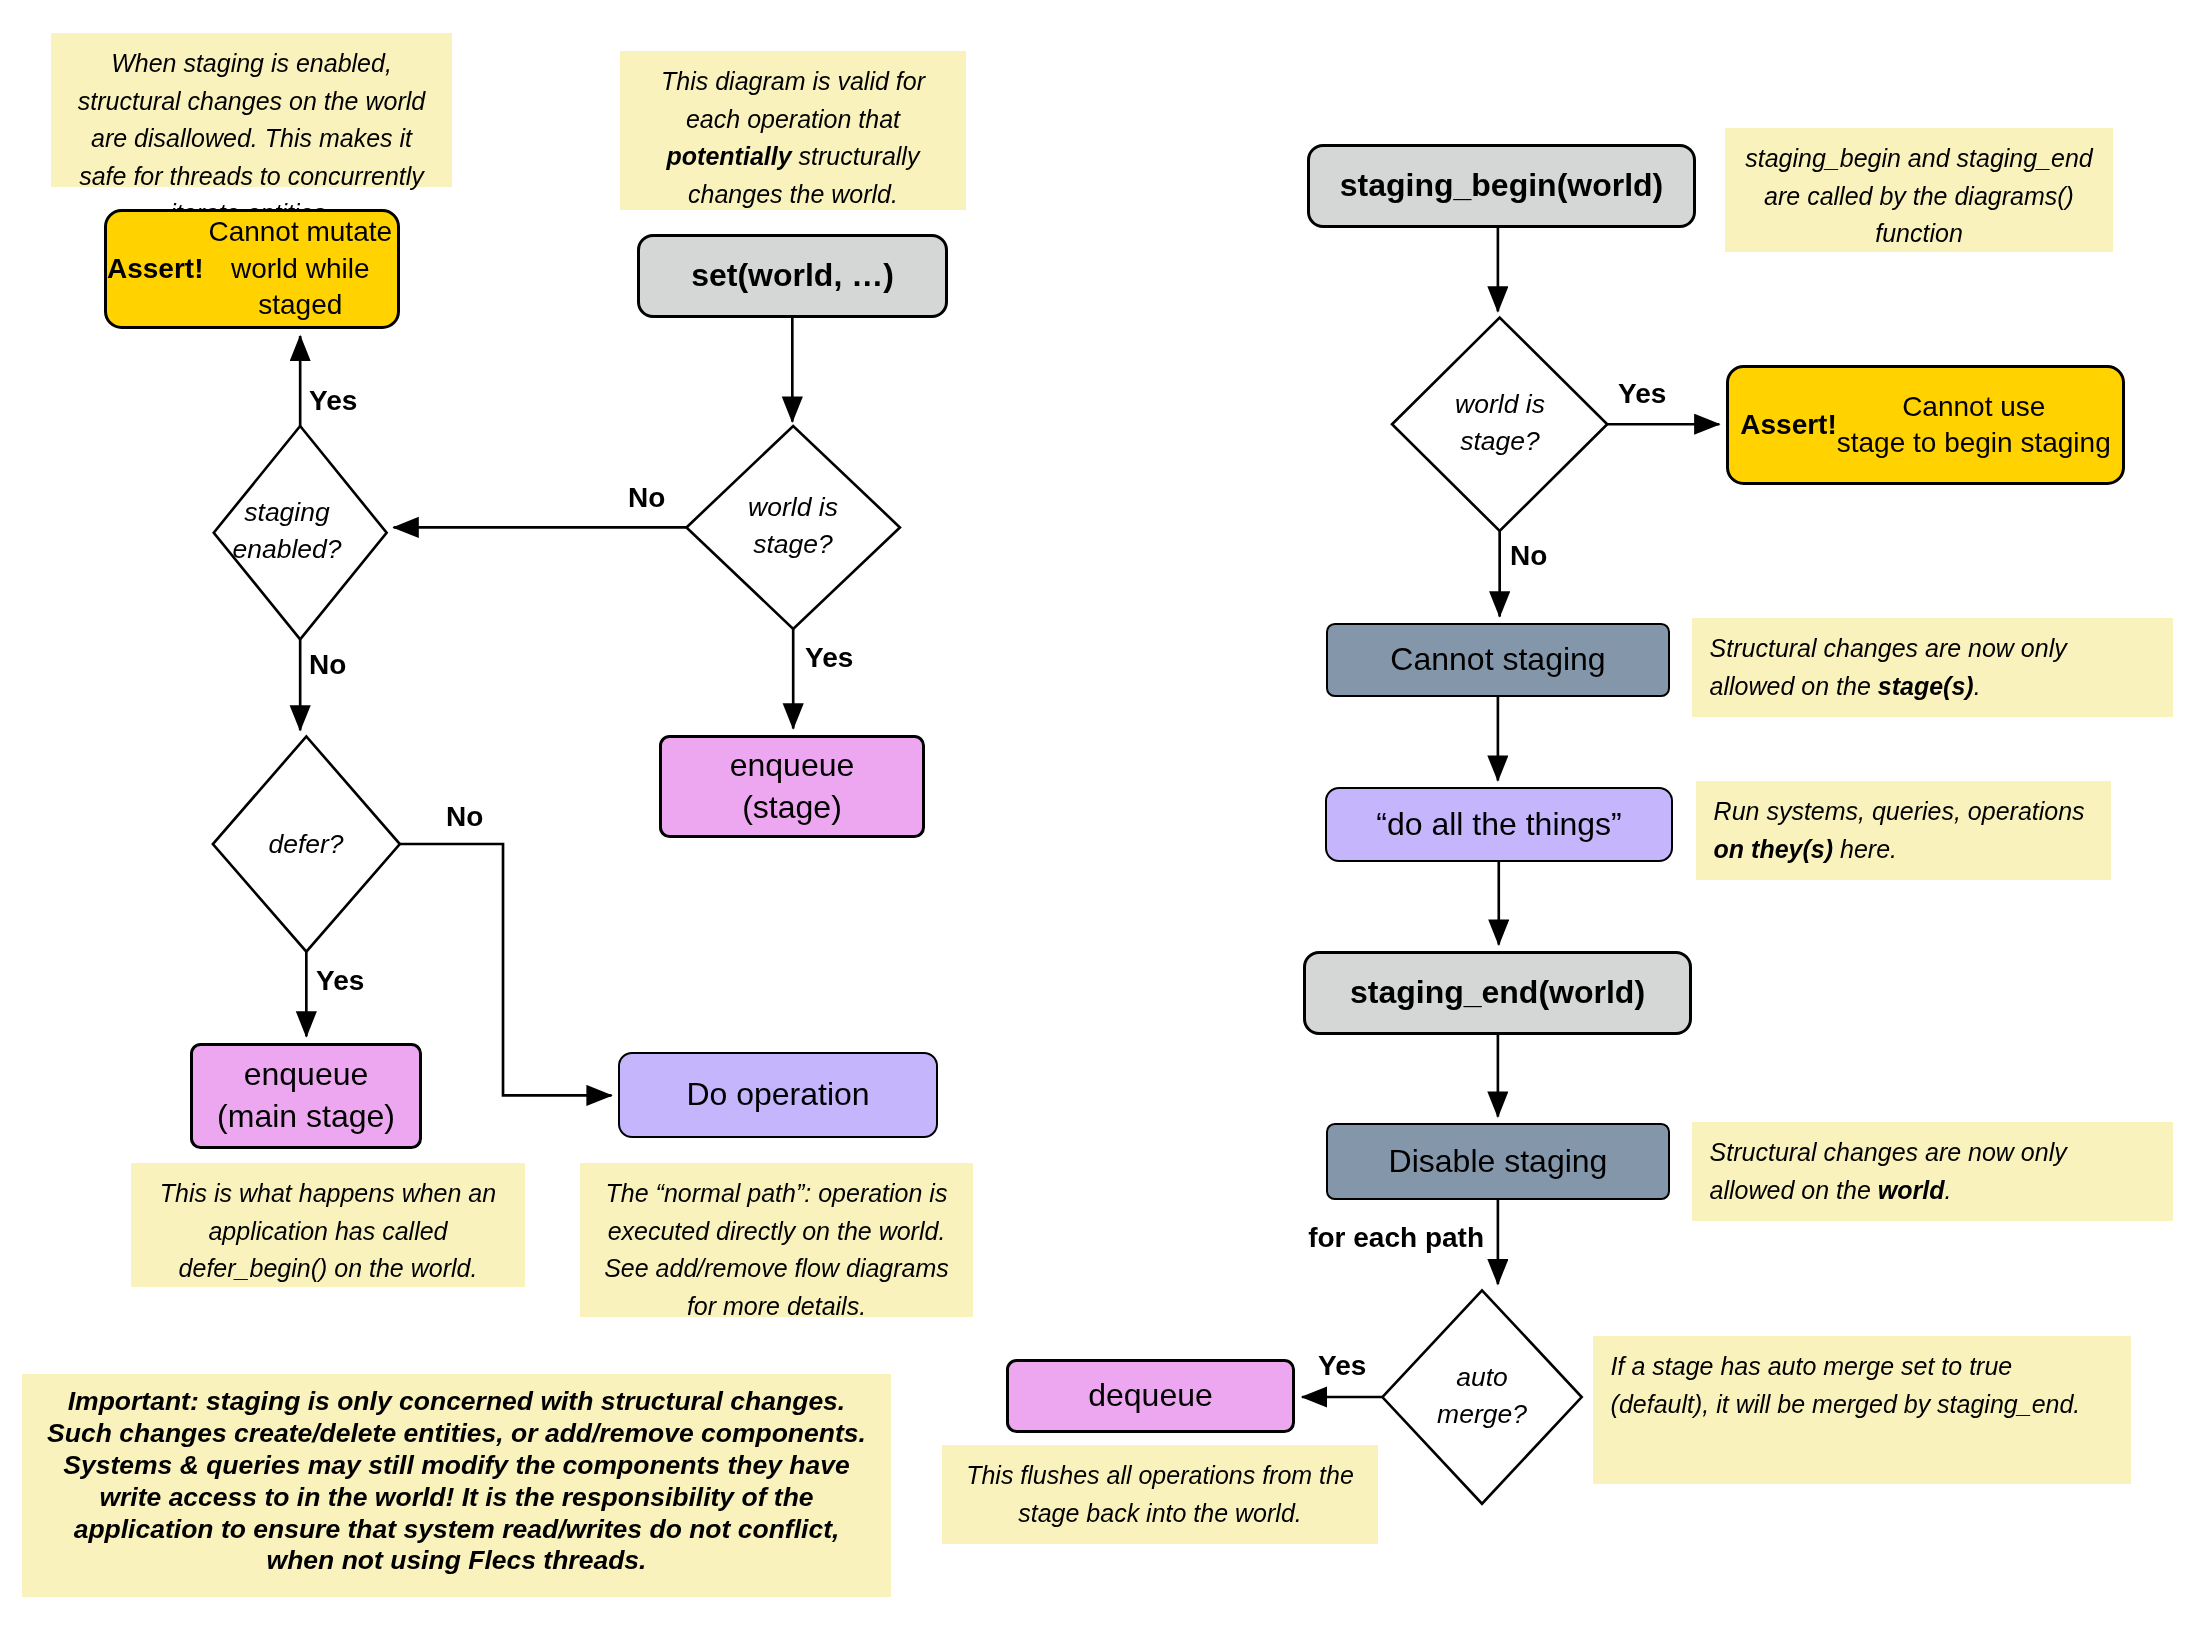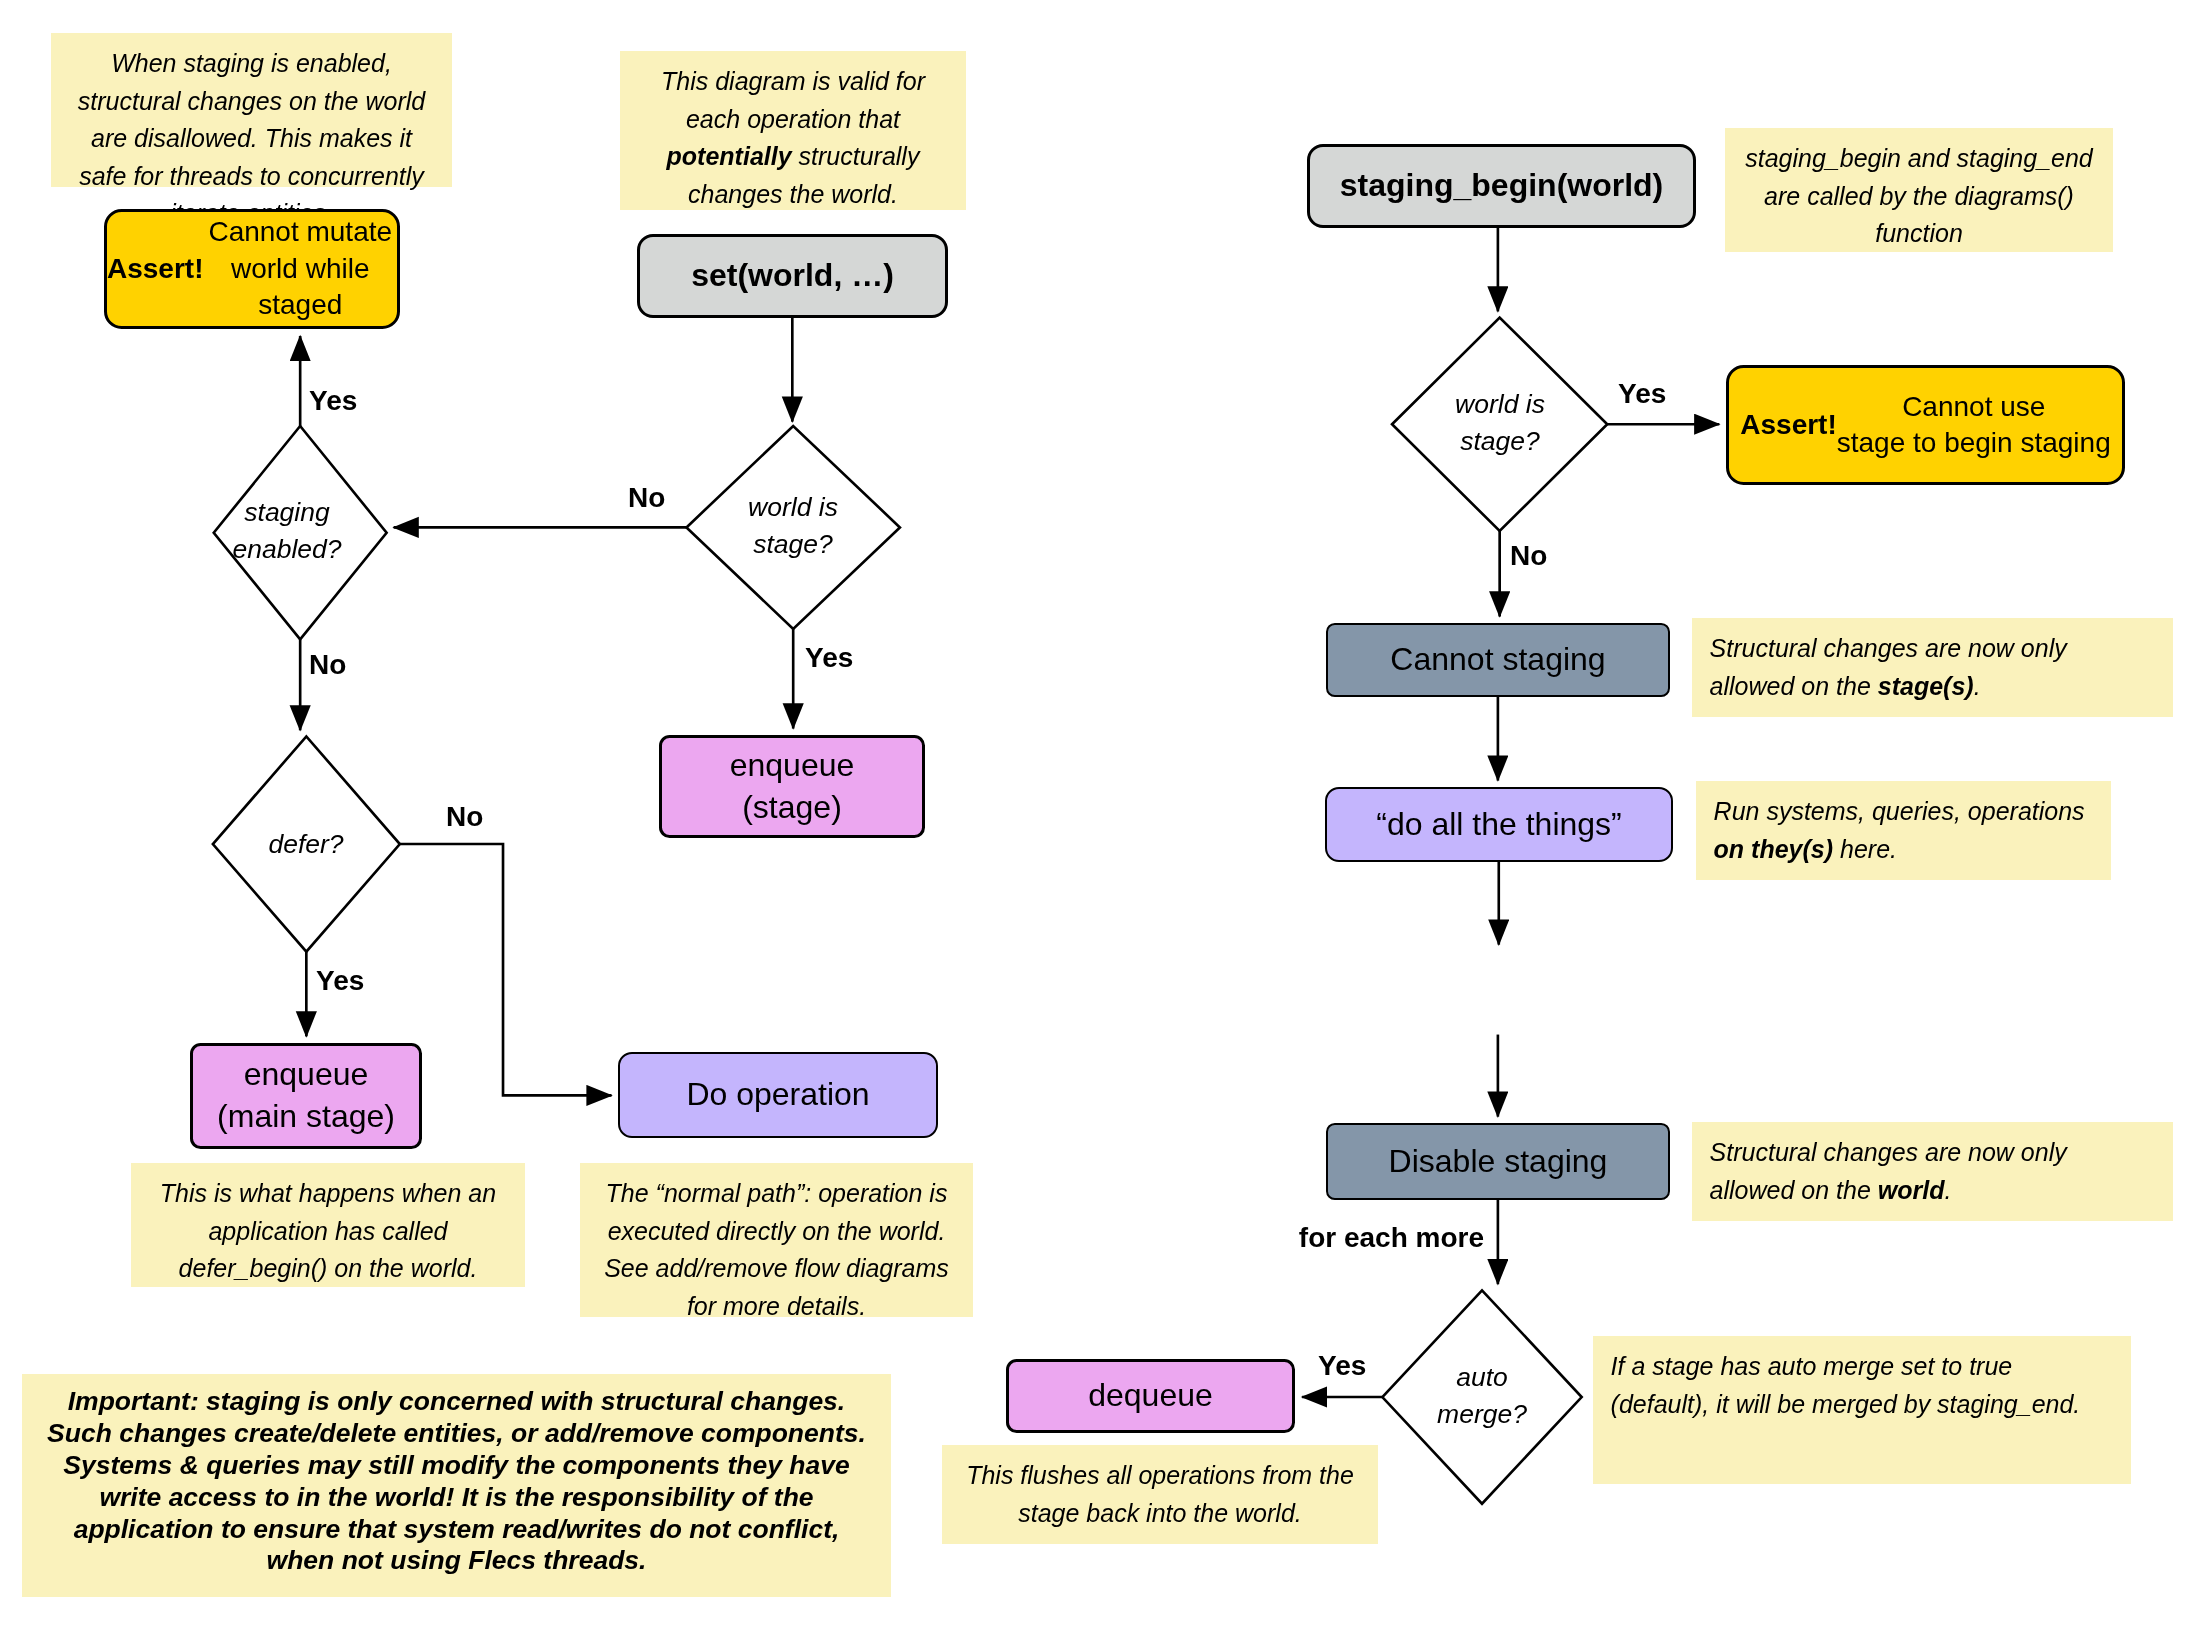--- a/index.html
+++ b/index.html
@@ -126,27 +126,28 @@
   <div class="note left" style="left:1696px;top:781px;width:415px;height:99px;">Run systems, queries, operations <b>on they(s)</b> here.</div>
   <div class="note left" style="left:1692px;top:1122px;width:481px;height:99px;">Structural changes are now only allowed on the <b>world</b>.</div>
   <div class="note left" style="left:1593px;top:1336px;width:538px;height:148px;">If a stage has auto merge set to true (default), it will be merged by staging_end.</div>
   <div class="note" style="left:942px;top:1445px;width:436px;height:99px;">This flushes all operations from the stage back into the world.</div>
 
   <div class="box gray" style="left:1307px;top:144px;width:389px;height:84px;">staging_begin(world)</div>
   <div class="box gold" style="left:1726px;top:365px;width:399px;height:120px;"><b>Assert!</b> Cannot use
 stage to begin staging</div>
   <div class="box slate" style="left:1326px;top:623px;width:344px;height:74px;">Cannot staging</div>
   <div class="box plain" style="left:1325px;top:787px;width:348px;height:75px;">“do all the things”</div>
+  <div class="box gray" style="left:1303px;top:951px;width:389px;height:84px;">staging_end(world)</div>
   <div class="box slate" style="left:1326px;top:1123px;width:344px;height:77px;">Disable staging</div>
   <div class="box purple" style="left:1006px;top:1359px;width:289px;height:74px;">dequeue</div>
 
   <div class="dlabel" style="left:1403px;top:386px;">world is
 stage?</div>
   <div class="dlabel" style="left:1385px;top:1359px;">auto
 merge?</div>
 
   <div class="elabel" style="left:1618px;top:378px;">Yes</div>
   <div class="elabel" style="left:1510px;top:540px;">No</div>
-  <div class="elabel right" style="left:1235px;top:1222px;width:249px;">for each more</div>
+  <div class="elabel right" style="left:1235px;top:1222px;width:249px;">for each path</div>
   <div class="elabel" style="left:1318px;top:1350px;">Yes</div>
 
 </div>
 
 
 </body></html>

